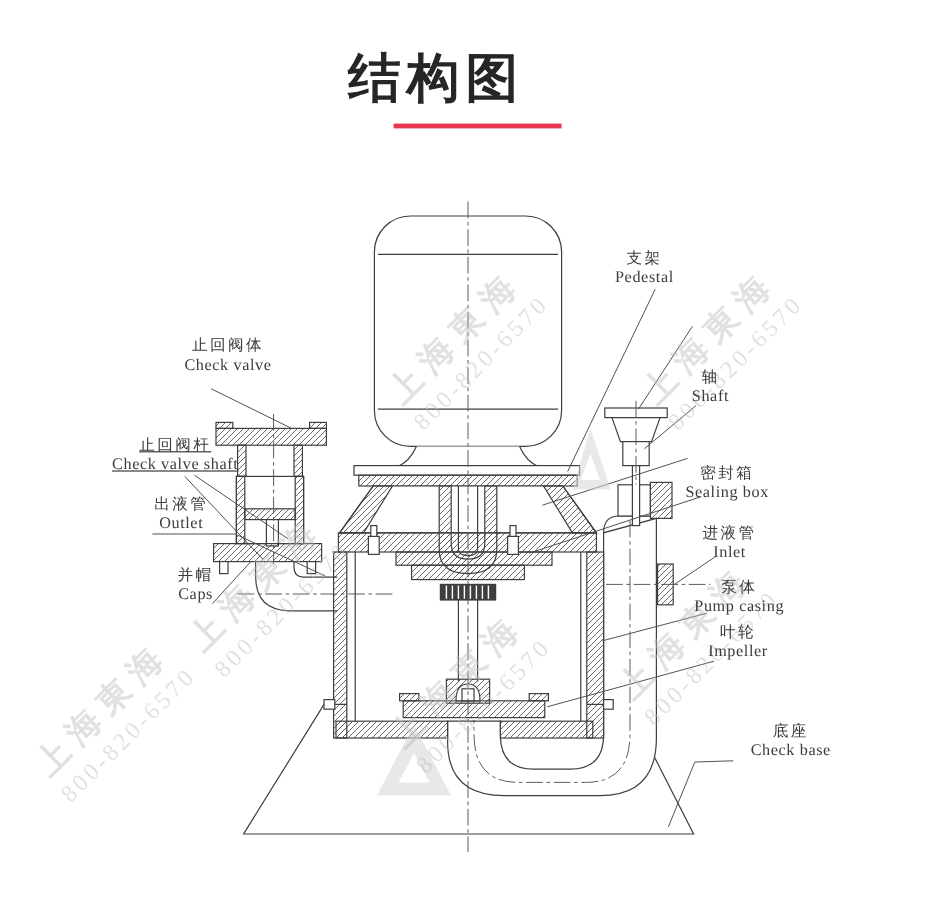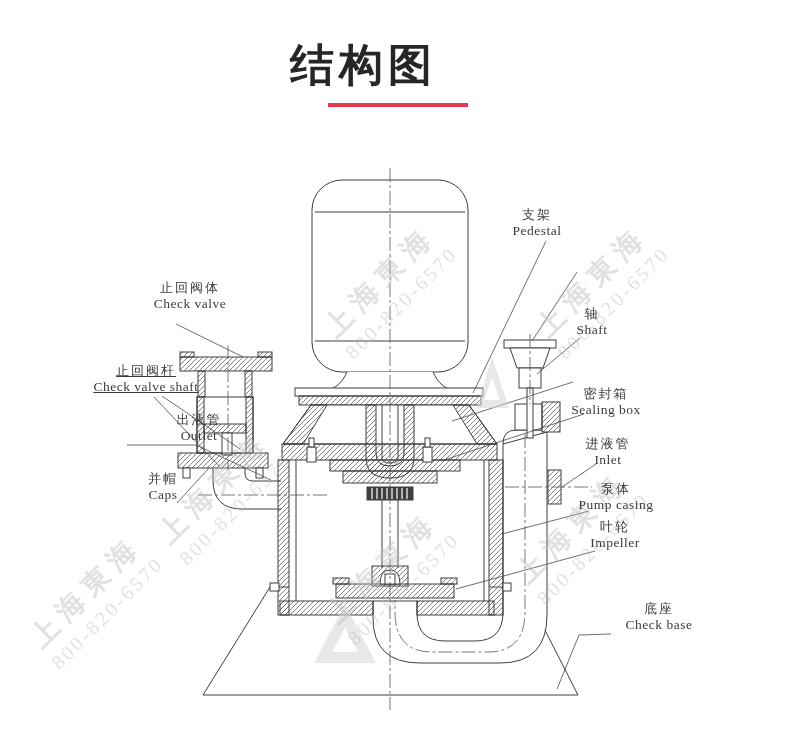--- a/index.html
+++ b/index.html
@@ -192,21 +192,21 @@
   </svg>
 
   <div class="lbl" style="left:166px;top:280px;margin-left:24px;">
     <div class="zh">止回阀体</div>
     <div class="en">Check valve</div>
   </div>
   <div class="lbl" style="left:146px;top:363px;text-decoration:underline;">
     <div class="zh">止回阀杆</div>
     <div class="en">Check valve shaft</div>
   </div>
-  <div class="lbl" style="left:151px;top:412px;margin-left:48px;">
+  <div class="lbl" style="left:151px;top:412px;">
     <div class="zh">出液管</div>
     <div class="en">Outlet</div>
   </div>
   <div class="lbl" style="left:163px;top:471px;">
     <div class="zh">并帽</div>
     <div class="en">Caps</div>
   </div>
   <div class="lbl" style="left:537px;top:207px;">
     <div class="zh">支架</div>
     <div class="en">Pedestal</div>

